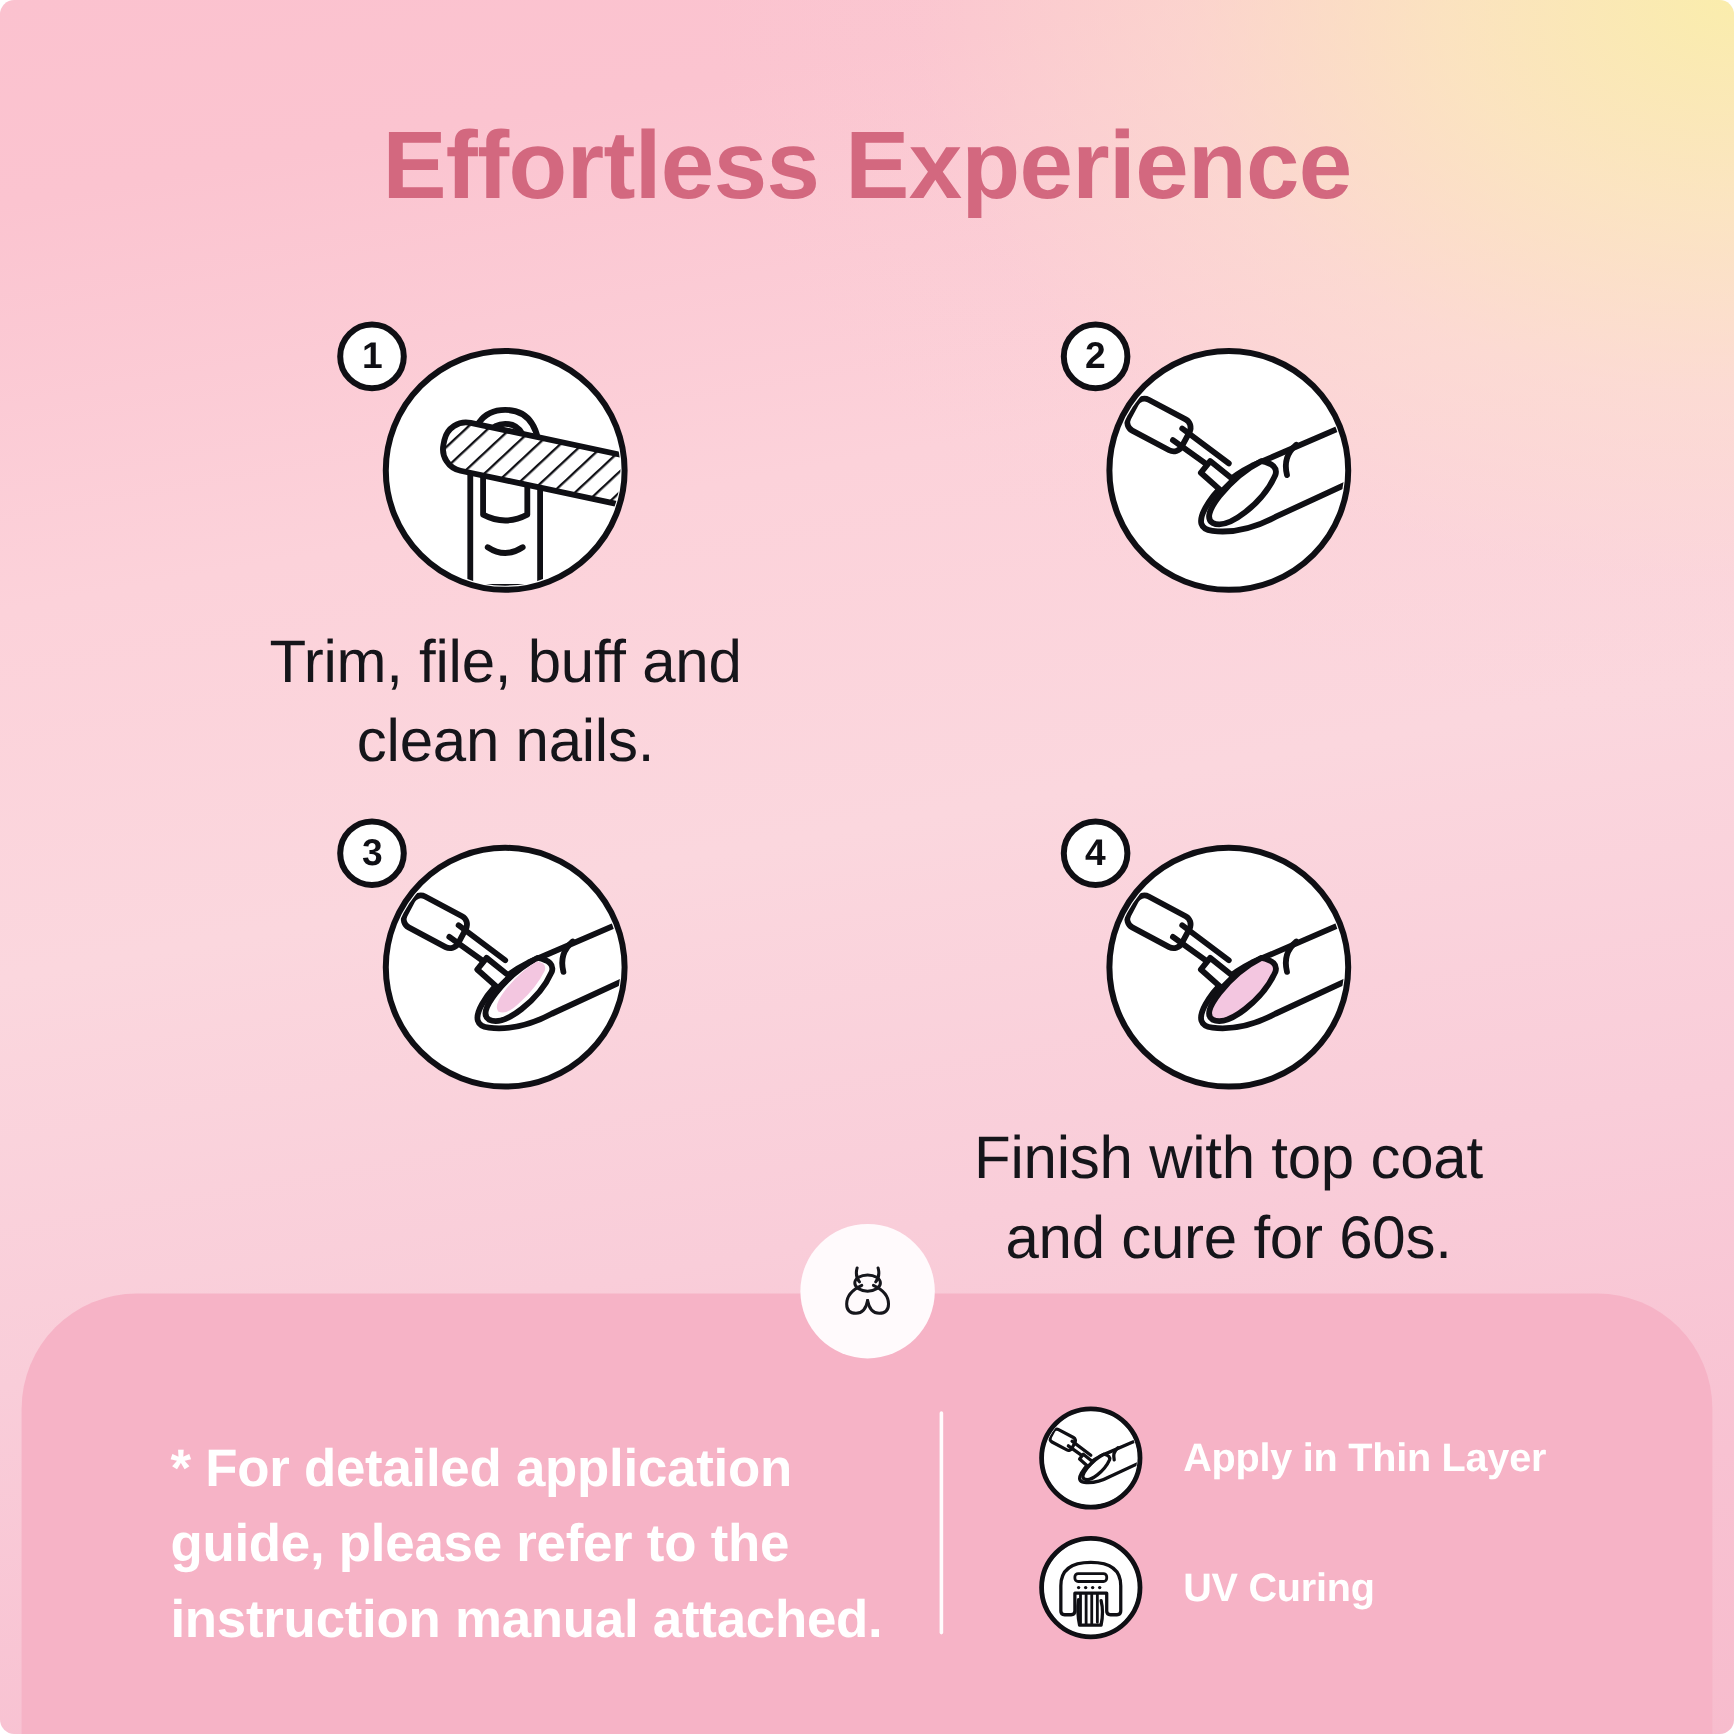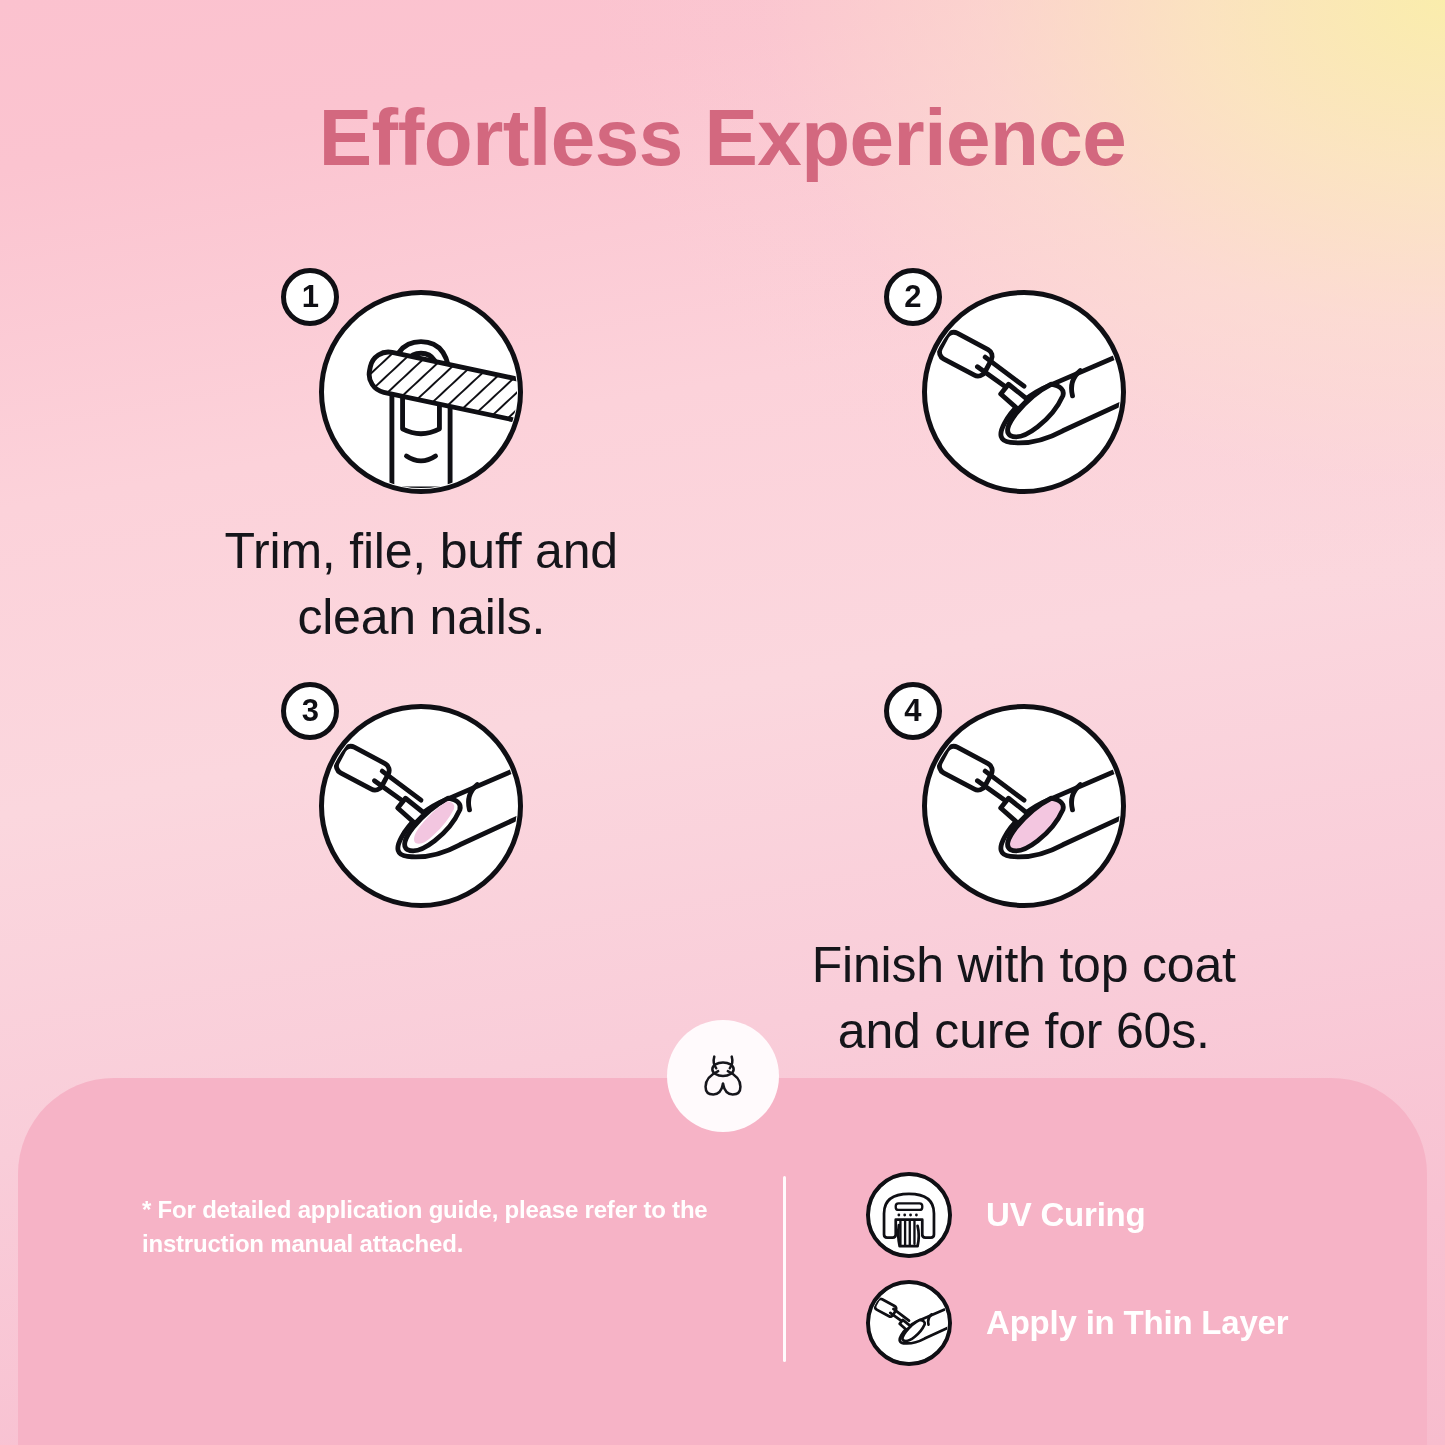--- a/index.html
+++ b/index.html
@@ -14,20 +14,21 @@
   }
 
   .page {
     position: relative;
     width: 1445px;
     height: 1445px;
     background:
       radial-gradient(ellipse 1100px 780px at 100% 0%, rgba(250,239,170,0.95) 0%, rgba(251,237,185,0.72) 22%, rgba(252,228,203,0.45) 42%, rgba(250,213,212,0.15) 62%, rgba(250,205,214,0) 78%),
       linear-gradient(170deg, #fbc2cf 0%, #fbc4d0 10%, #fcd2da 30%, #fbd7de 48%, #f9cdd9 68%, #f8c2d2 86%, #f7bccd 100%);
     overflow: hidden;
+    border-radius: 12px;
   }
 
   
   .title {
     position: absolute;
     top: 92px;
     left: 0;
     width: 100%;
     text-align: center;
     font-size: 80px;
@@ -128,21 +129,21 @@
     justify-content: center;
     z-index: 5;
   }
 
   .footnote {
     position: absolute;
     left: 142px;
     top: 1193px;
     width: 600px;
     color: #ffffff;
-    font-size: 24px;
+    font-size: 44px;
     font-weight: 700;
     line-height: 1.43;
     letter-spacing: -0.2px;
   }
 
   .divider {
     position: absolute;
     left: 783px;
     top: 1176px;
     width: 3px;
@@ -326,48 +327,20 @@
         <path d="M37 27 Q50 33 50 43 Q50 51 42 51 Q34 51 32 40"></path>
       </g>
     </svg>
   </div>
 
   <div class="footnote">* For detailed application guide, please refer to the instruction manual attached.</div>
 
   <div class="divider"></div>
 
   <div class="features">
-
-    <div class="feature">
-      <div class="feat-icon">
-        <svg viewBox="0 0 200 200">
-          <defs>
-              <clipPath id="clipF2">
-                <circle cx="100" cy="100" r="99"></circle>
-              </clipPath>
-            </defs>
-          <g clip-path="url(#clipF2)">
-            <rect x="0" y="0" width="200" height="200" fill="#ffffff"></rect>
-
-            <path d="M36 150 L36 96 Q36 46 100 46 Q164 46 164 96 L164 150 Q164 158 156 158 L142 158 Q134 158 134 150 L134 112 L66 112 L66 150 Q66 158 58 158 L44 158 Q36 158 36 150 Z" fill="#ffffff" stroke="#0f0f14" stroke-width="7" stroke-linejoin="round"></path>
-
-            <rect x="66" y="70" width="68" height="17" rx="7" fill="#ffffff" stroke="#0f0f14" stroke-width="6"></rect>
-
-            <circle cx="74" cy="100" r="3.6" fill="#0f0f14"></circle>
-            <circle cx="89" cy="100" r="3.6" fill="#0f0f14"></circle>
-            <circle cx="104" cy="100" r="3.6" fill="#0f0f14"></circle>
-            <circle cx="119" cy="100" r="3.6" fill="#0f0f14"></circle>
-
-            <path d="M78 114 L78 176 M90 114 L90 178 M102 114 L102 178 M114 114 L114 174" fill="none" stroke="#0f0f14" stroke-width="6" stroke-linecap="round"></path>
-            <path d="M74 126 Q70 152 76 180 L122 180 Q128 152 122 128" fill="none" stroke="#0f0f14" stroke-width="7" stroke-linecap="round" stroke-linejoin="round"></path>
-          </g>
-        </svg>
-      </div>
-      <div class="feat-label">UV Curing</div>
-    </div>
 
     <div class="feature">
       <div class="feat-icon">
         <svg viewBox="0 0 200 200">
           <defs>
               <clipPath id="clipF1">
                 <circle cx="100" cy="100" r="99"></circle>
               </clipPath>
             </defs>
           <g clip-path="url(#clipF1)">
@@ -378,15 +351,43 @@
             <rect x="14" y="46" width="52" height="30" rx="8" transform="rotate(28 40 61)" fill="#ffffff" stroke="#0f0f14" stroke-width="7"></rect>
             <path d="M52 74 L94 104" stroke="#0f0f14" stroke-width="7" stroke-linecap="round" fill="none"></path>
             <path d="M60 64 L100 94" stroke="#0f0f14" stroke-width="7" stroke-linecap="round" fill="none"></path>
             <path d="M84 92 L104 108 L94 118 L76 102 Z" fill="#ffffff" stroke="#0f0f14" stroke-width="7" stroke-linejoin="round"></path>
           </g>
         </svg>
       </div>
       <div class="feat-label">Apply in Thin Layer</div>
     </div>
 
+    <div class="feature">
+      <div class="feat-icon">
+        <svg viewBox="0 0 200 200">
+          <defs>
+              <clipPath id="clipF2">
+                <circle cx="100" cy="100" r="99"></circle>
+              </clipPath>
+            </defs>
+          <g clip-path="url(#clipF2)">
+            <rect x="0" y="0" width="200" height="200" fill="#ffffff"></rect>
+
+            <path d="M36 150 L36 96 Q36 46 100 46 Q164 46 164 96 L164 150 Q164 158 156 158 L142 158 Q134 158 134 150 L134 112 L66 112 L66 150 Q66 158 58 158 L44 158 Q36 158 36 150 Z" fill="#ffffff" stroke="#0f0f14" stroke-width="7" stroke-linejoin="round"></path>
+
+            <rect x="66" y="70" width="68" height="17" rx="7" fill="#ffffff" stroke="#0f0f14" stroke-width="6"></rect>
+
+            <circle cx="74" cy="100" r="3.6" fill="#0f0f14"></circle>
+            <circle cx="89" cy="100" r="3.6" fill="#0f0f14"></circle>
+            <circle cx="104" cy="100" r="3.6" fill="#0f0f14"></circle>
+            <circle cx="119" cy="100" r="3.6" fill="#0f0f14"></circle>
+
+            <path d="M78 114 L78 176 M90 114 L90 178 M102 114 L102 178 M114 114 L114 174" fill="none" stroke="#0f0f14" stroke-width="6" stroke-linecap="round"></path>
+            <path d="M74 126 Q70 152 76 180 L122 180 Q128 152 122 128" fill="none" stroke="#0f0f14" stroke-width="7" stroke-linecap="round" stroke-linejoin="round"></path>
+          </g>
+        </svg>
+      </div>
+      <div class="feat-label">UV Curing</div>
+    </div>
+
   </div>
 
 </div>
 
 </body></html>

